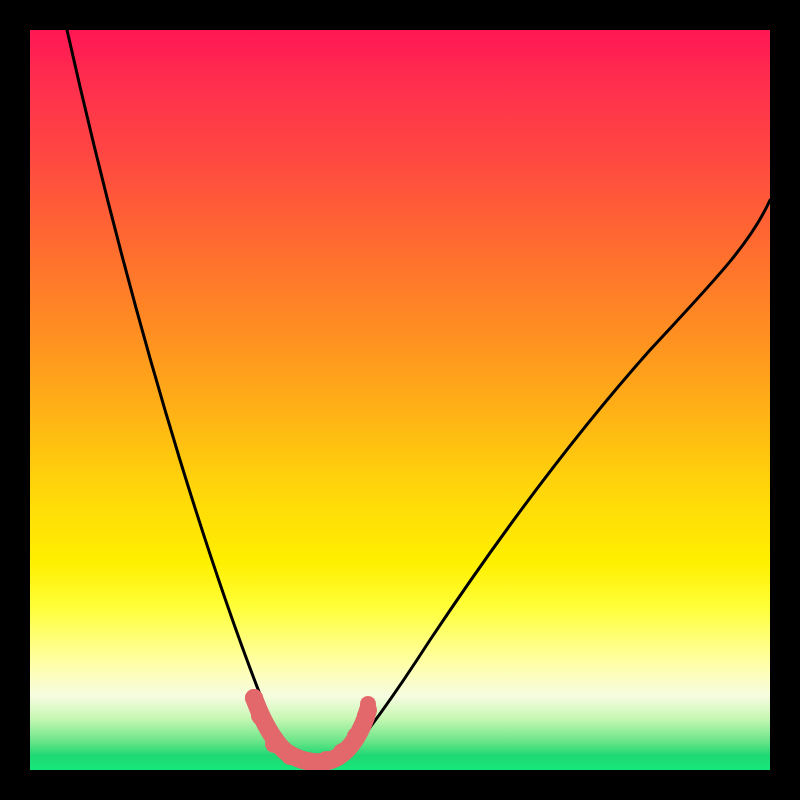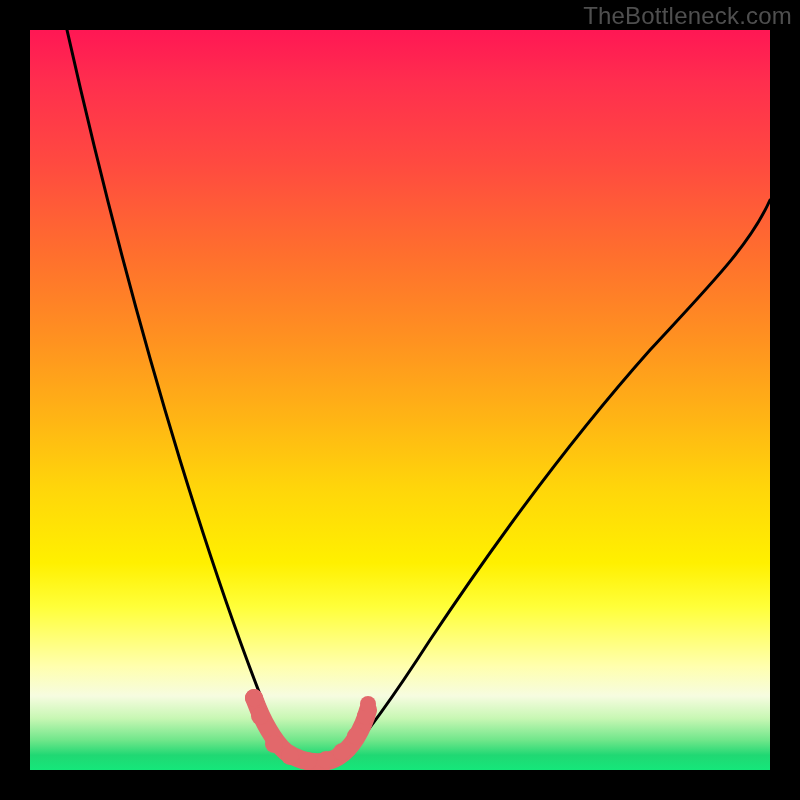--- a/index.html
+++ b/index.html
@@ -61,21 +61,20 @@
     position: absolute;
     inset: 0;
     width: 100%;
     height: 100%;
   }
 </style>
 </head>
 <body>
 
 <div class="frame">
-  <div class="watermark">TheBottleneck.com</div>
 
   <div class="plot-area">
     <div class="gradient"></div>
 
     <svg class="curves" viewBox="0 0 740 740" preserveAspectRatio="none">
 
       <path d="M 37 0
                C 55 80, 95 250, 150 430
                C 190 560, 220 640, 240 690
                C 252 715, 262 727, 268 732" fill="none" stroke="#000" stroke-width="3" stroke-linecap="round"></path>

